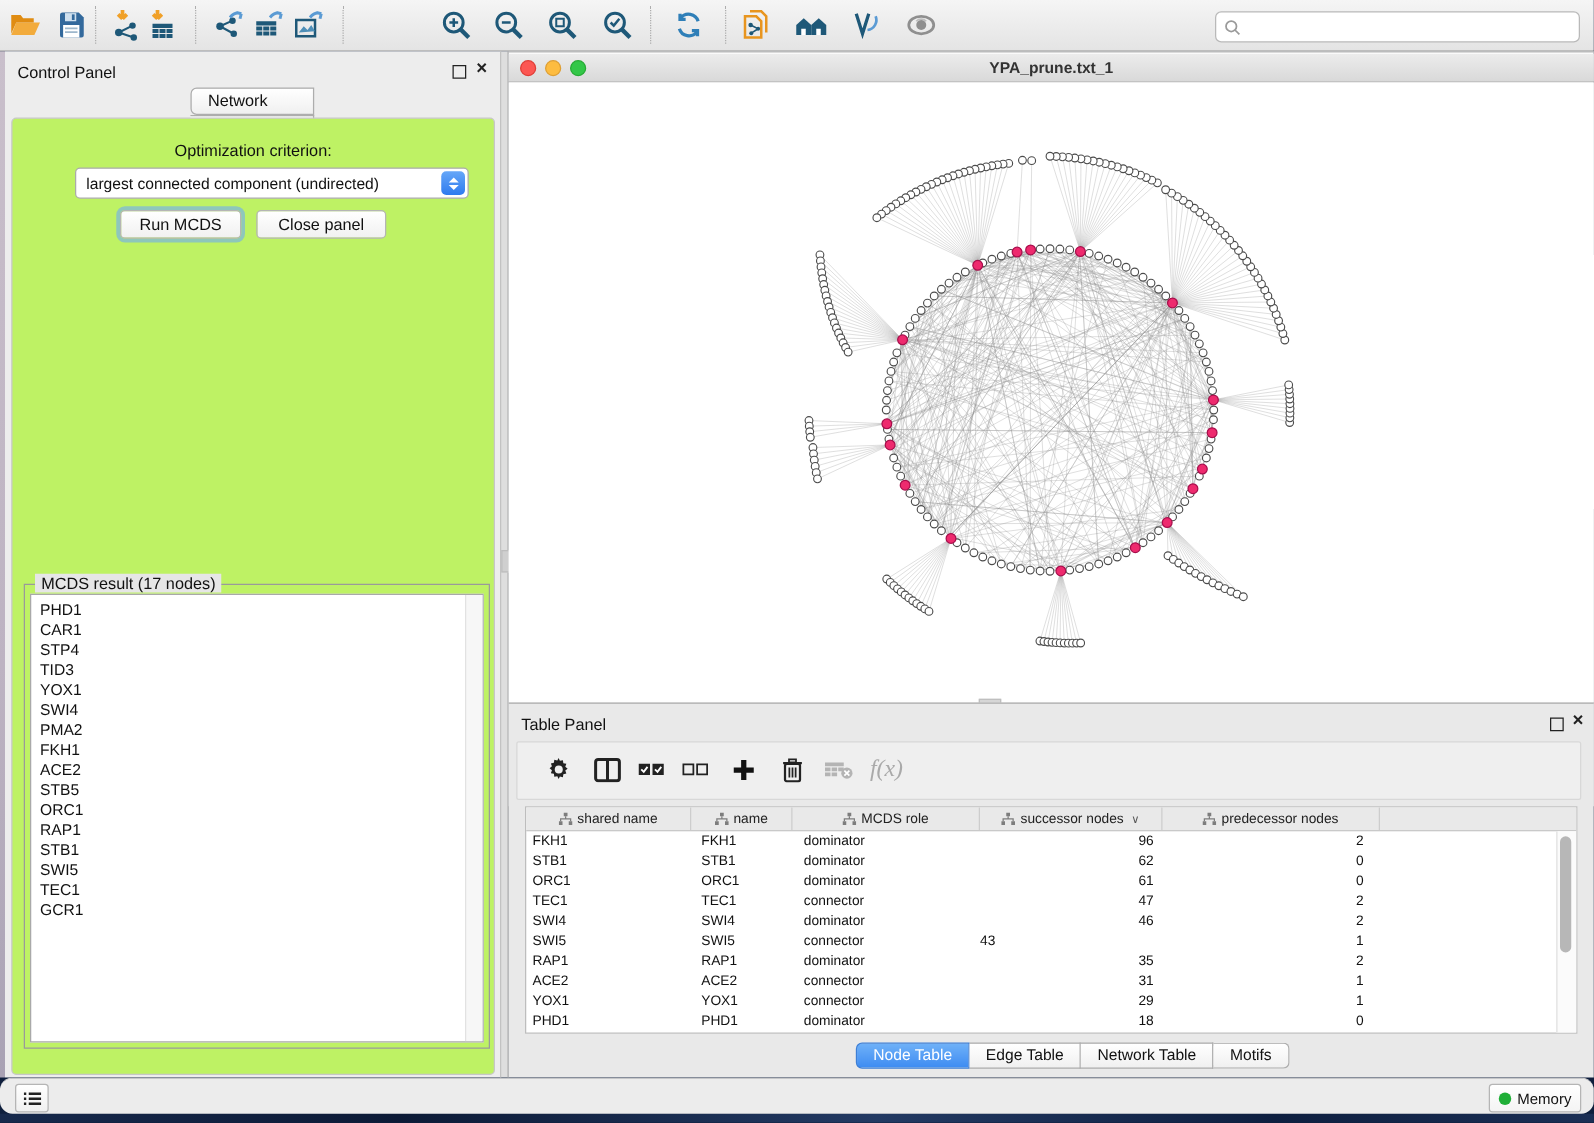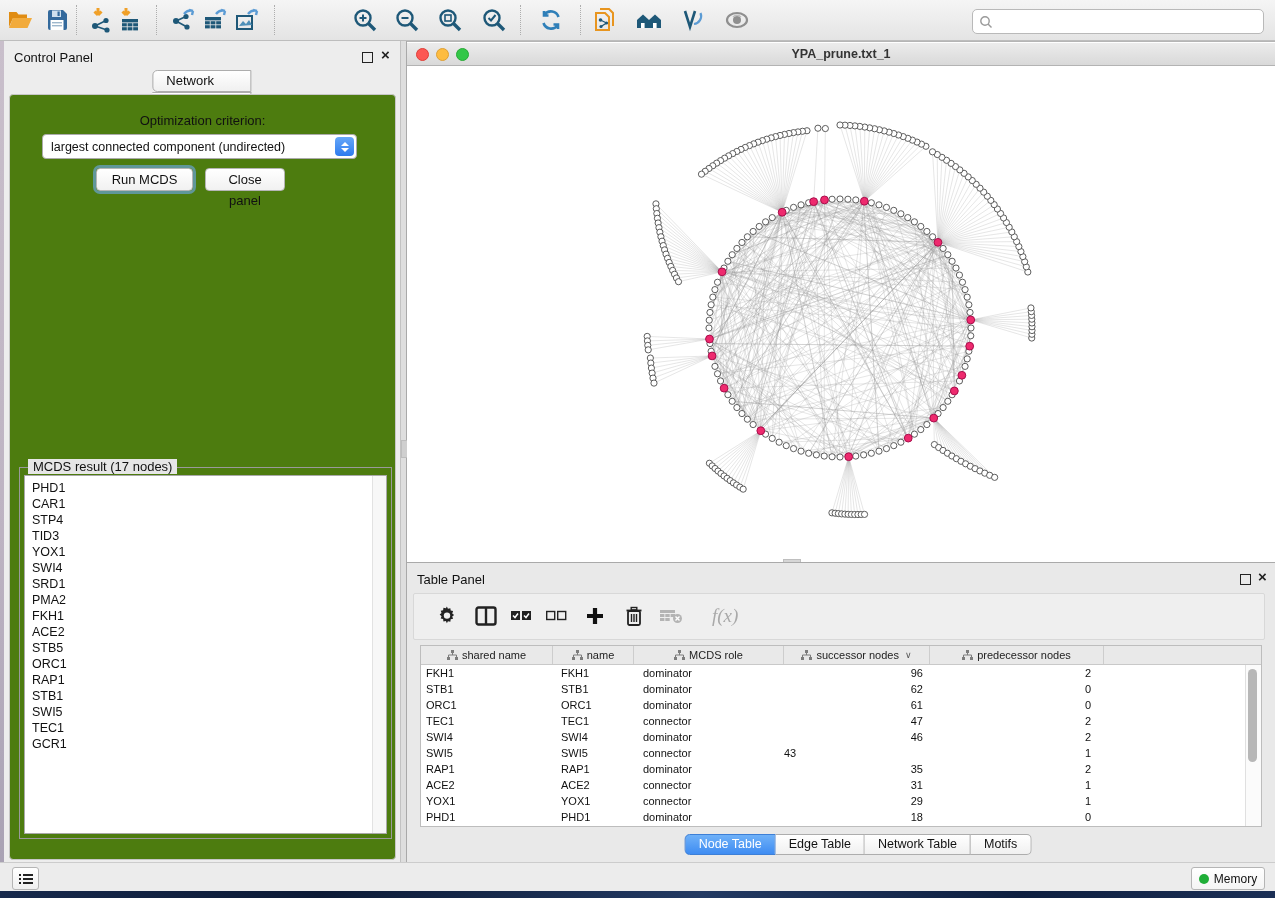--- a/index.html
+++ b/index.html
@@ -20,31 +20,31 @@
   .panel-title{position:absolute;left:10px;top:9px;font-size:13px;color:#111;}
   .float-btn{position:absolute;top:11px;width:9px;height:9px;border:1.5px solid #222;background:transparent;}
   .close-btn{position:absolute;top:5px;font-size:15px;font-weight:bold;color:#222;line-height:18px;}
   .cp .float-btn{left:358px;} .cp .close-btn{left:377px;}
   .seg-tabs{position:absolute;display:flex;}
   .seg-tab{border:1px solid #adadad;border-left:none;background:linear-gradient(#ffffff,#f0f0f0);height:20px;line-height:20px;font-size:13px;color:#111;padding:0 13px;cursor:default;}
   .seg-tab:first-child{border-left:1px solid #adadad;border-radius:5px 0 0 5px;}
   .seg-tab:last-child{border-radius:0 5px 5px 0;}
   .seg-tab.active{background:linear-gradient(#6fb1f8,#3e8cf2);border-color:#3d7fd6;color:#fff;margin-left:34px;}
   .cp-tabs{top:29px;left:50%;transform:translateX(-50%);flex-direction:column;}
-  .cp-content{position:absolute;left:5px;top:53px;width:385px;height:764px;background:#4d7c0f;border:1px solid #c7c7c7;border-radius:4px;}
+  .cp-content{position:absolute;left:5px;top:53px;width:385px;height:764px;background:#bef264;border:1px solid #c7c7c7;border-radius:4px;}
   .opt-label{position:absolute;left:0;right:0;top:18px;text-align:center;font-size:13px;color:#111;}
-  .dropdown{position:absolute;left:32px;top:39px;width:313px;height:23px;background:#fff;border:1px solid #ababab;border-radius:4px;display:flex;align-items:center;}
+  .dropdown{position:absolute;left:50px;top:39px;width:313px;height:23px;background:#fff;border:1px solid #ababab;border-radius:4px;display:flex;align-items:center;}
   .dropdown .val{flex:1;font-size:12.5px;color:#111;padding-left:8px;white-space:nowrap;overflow:hidden;}
   .dd-stepper{width:19px;height:19px;margin-right:2px;border-radius:4px;background:linear-gradient(#66a7f8,#2e7bef);display:flex;flex-direction:column;align-items:center;justify-content:center;gap:2px;}
   .dd-stepper .up{width:0;height:0;border-left:4px solid transparent;border-right:4px solid transparent;border-bottom:4px solid #fff;}
   .dd-stepper .down{width:0;height:0;border-left:4px solid transparent;border-right:4px solid transparent;border-top:4px solid #fff;}
   .btn{position:absolute;height:23px;background:linear-gradient(#ffffff,#f1f1f1);border:1px solid #b5b5b5;border-radius:4px;font-size:13px;color:#111;text-align:center;line-height:21px;padding:0 12px;box-sizing:border-box;}
   .btn.focus{box-shadow:0 0 0 3px rgba(110,170,245,.6);}
   .run-btn{left:86px;top:73px;width:97px;}
-  .closep-btn{left:195px;top:73px;width:80px;}
+  .closep-btn{left:195px;top:73px;width:104px;}
   .groupbox{position:absolute;left:9px;top:372px;width:371px;height:370px;border:1px solid #9a9a9a;}
   .groupbox .legend{position:absolute;top:-9px;left:8px;background:#e6e6e6;padding:0 5px;font-size:13px;color:#111;}
   .mcds-list{position:absolute;left:4px;top:7px;right:4px;bottom:4px;background:#fff;border:1px solid #a9a9a9;overflow:hidden;}
   .mcds-scroll{position:absolute;top:0;right:0;bottom:0;width:13px;background:#f7f7f7;border-left:1px solid #e2e2e2;}
   .mcds-item{font-size:12.5px;color:#111;line-height:16px;padding-left:7px;}
   .mcds-items{padding-top:4px;}
   
   .vdiv{position:absolute;left:400px;top:41px;width:7px;height:821px;background:#dedede;border-left:1px solid #c2c2c2;border-right:1px solid #a9a9a9;box-sizing:border-box;}
   .vdiv .grip{position:absolute;left:0px;top:399px;width:5px;height:16px;background:#cfcfcf;border:1px solid #bdbdbd;}
   .hgrip{position:absolute;left:783px;top:559px;width:16px;height:5px;background:#d6d6d6;border:1px solid #bfbfbf;}
@@ -67,21 +67,21 @@
   .tbl-head{display:flex;height:18px;background:#e9e9e9;border-bottom:1px solid #c9c9c9;}
   .th{display:flex;align-items:center;justify-content:center;gap:4px;border-right:1px solid #cdcdcd;font-size:11px;color:#222;box-sizing:border-box;position:relative;}
   .th .sort{font-size:9px;color:#555;margin-left:2px;}
   .tr{display:flex;height:16px;}
   .td{font-size:11px;color:#111;line-height:16px;box-sizing:border-box;white-space:nowrap;}
   .tbl-scroll{position:absolute;top:19px;right:0;bottom:0;width:15px;background:#fbfbfb;border-left:1px solid #e0e0e0;}
   .tbl-thumb{position:absolute;top:4px;left:2px;width:9px;height:93px;background:#b7b7b7;border-radius:5px;}
   .tp-tabs{top:271px;left:50%;transform:translateX(-50%);}
   .tp-tabs .seg-tab{font-size:12.5px;height:19px;line-height:19px;}
   
-  .statusbar{position:absolute;left:0;top:862px;width:1275px;height:29px;background:#ececec;border-top:1px solid #cccccc;box-sizing:border-box;}
+  .statusbar{position:absolute;left:0;top:862px;width:1275px;height:29px;background:#ececec;border-top:1px solid #cccccc;box-sizing:border-box;border-radius:10px;}
   .list-btn{position:absolute;left:12px;top:4px;width:25px;height:21px;background:linear-gradient(#fff,#f0f0f0);border:1px solid #b5b5b5;border-radius:3px;display:flex;align-items:center;justify-content:center;}
   .mem-btn{position:absolute;left:1191px;top:4px;width:72px;height:21px;background:linear-gradient(#fff,#f4f4f4);border:1px solid #b5b5b5;border-radius:3px;display:flex;align-items:center;justify-content:center;gap:5px;font-size:12px;color:#111;}
   .mem-dot{width:10px;height:10px;border-radius:50%;background:#1fae37;}
 </style>
 </head>
 <body>
 
 <div class="screen">
   <div class="desktop-bottom"></div>
   <div class="desktop-left"></div>
@@ -259,21 +259,20 @@
       <div class="groupbox">
         <div class="legend">MCDS result (17 nodes)</div>
         <div class="mcds-list">
           <div class="mcds-items" id="mcds-items">
               <div class="mcds-item">PHD1</div>
               <div class="mcds-item">CAR1</div>
               <div class="mcds-item">STP4</div>
               <div class="mcds-item">TID3</div>
               <div class="mcds-item">YOX1</div>
               <div class="mcds-item">SWI4</div>
-              <div class="mcds-item">SRD1</div>
               <div class="mcds-item">PMA2</div>
               <div class="mcds-item">FKH1</div>
               <div class="mcds-item">ACE2</div>
               <div class="mcds-item">STB5</div>
               <div class="mcds-item">ORC1</div>
               <div class="mcds-item">RAP1</div>
               <div class="mcds-item">STB1</div>
               <div class="mcds-item">SWI5</div>
               <div class="mcds-item">TEC1</div>
               <div class="mcds-item">GCR1</div>
@@ -1128,21 +1127,21 @@
               <rect x="1" y="7" width="4.4" height="3"></rect>
               <rect x="6.3" y="7" width="4.4" height="3"></rect>
               <rect x="11.6" y="7" width="4.4" height="3"></rect>
               <rect x="1" y="11" width="4.4" height="3"></rect>
               <rect x="6.3" y="11" width="4.4" height="3"></rect>
             </g>
             <circle cx="18.5" cy="11.5" r="4.5" fill="#b4b4b4"></circle>
             <path d="M16.5 9.5 l4 4 M20.5 9.5 l-4 4" stroke="#fff" stroke-width="1.4"></path>
           </svg>
       </div>
-      <div class="tpt-icon fx" style="left:298px">f(x)</div>
+      <div class="tpt-icon fx" style="left:282px">f(x)</div>
     </div>
 
     <div class="tbl">
       <div class="tbl-head" id="tbl-head">
           <div class="th" style="width: 132px;">
             <svg width="11" height="11" viewBox="0 0 11 11">
               <g fill="#7d7d7d">
                 <rect x="4" y="0" width="3" height="3"></rect>
                 <rect x="0" y="7" width="3" height="3"></rect>
                 <rect x="8" y="7" width="3" height="3"></rect>

